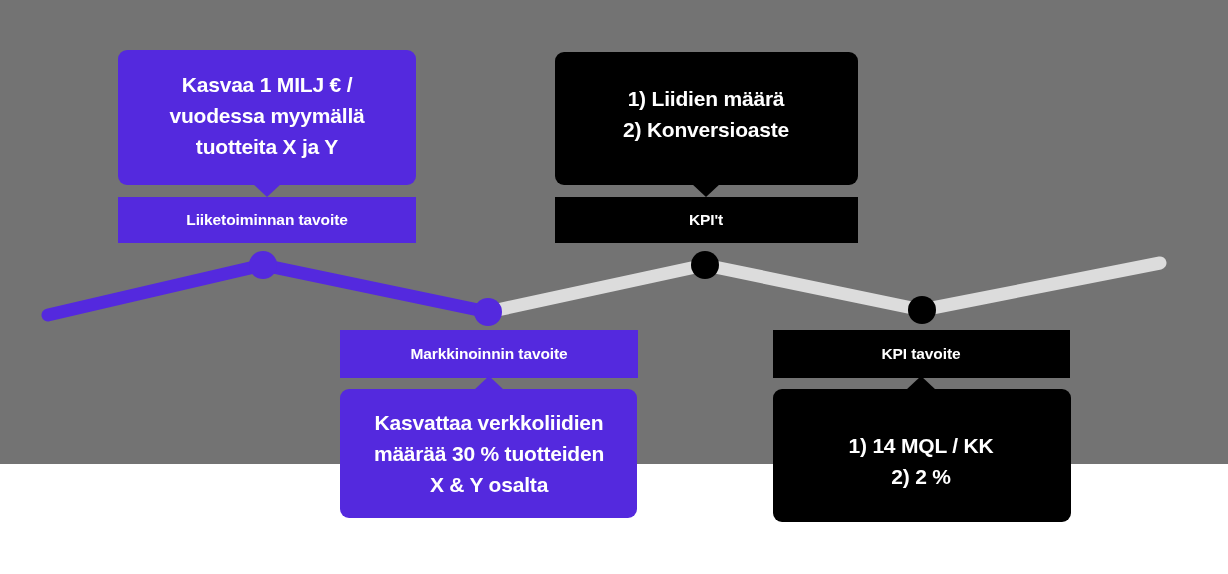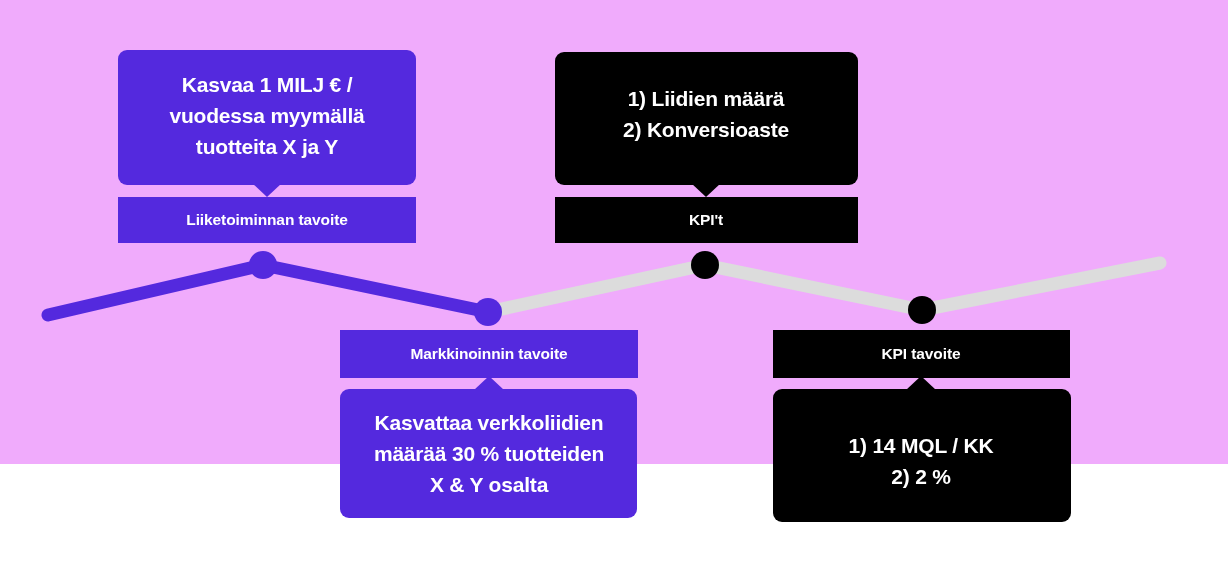--- a/index.html
+++ b/index.html
@@ -10,21 +10,21 @@
   body {
     width: 1228px;
     height: 574px;
     font-family: "Liberation Sans", sans-serif;
     overflow: hidden;
   }
   #diagram-root {
     position: relative;
     width: 1228px;
     height: 464px;
-    background: #f0abfc;
+    background: #737373;
   }
   #diagram-svg {
     position: absolute;
     left: 0;
     top: 0;
     width: 1228px;
     height: 574px;
   }
   .node-text {
     font-family: "Liberation Sans", sans-serif;

